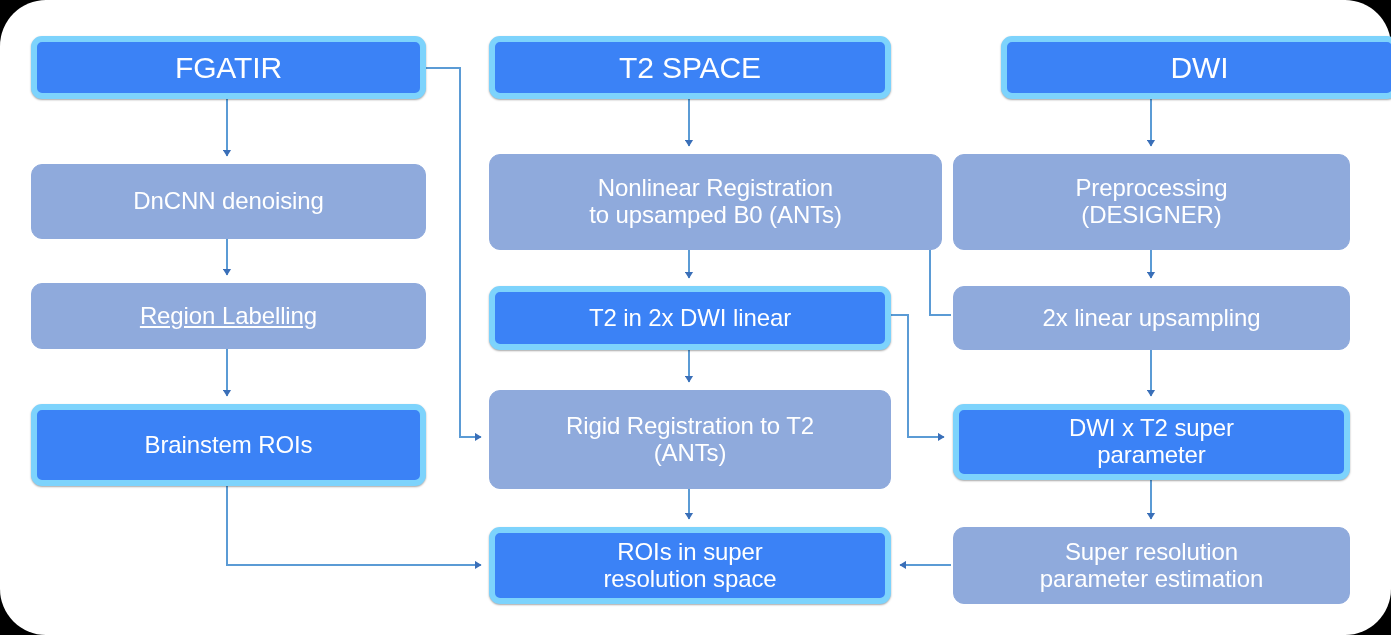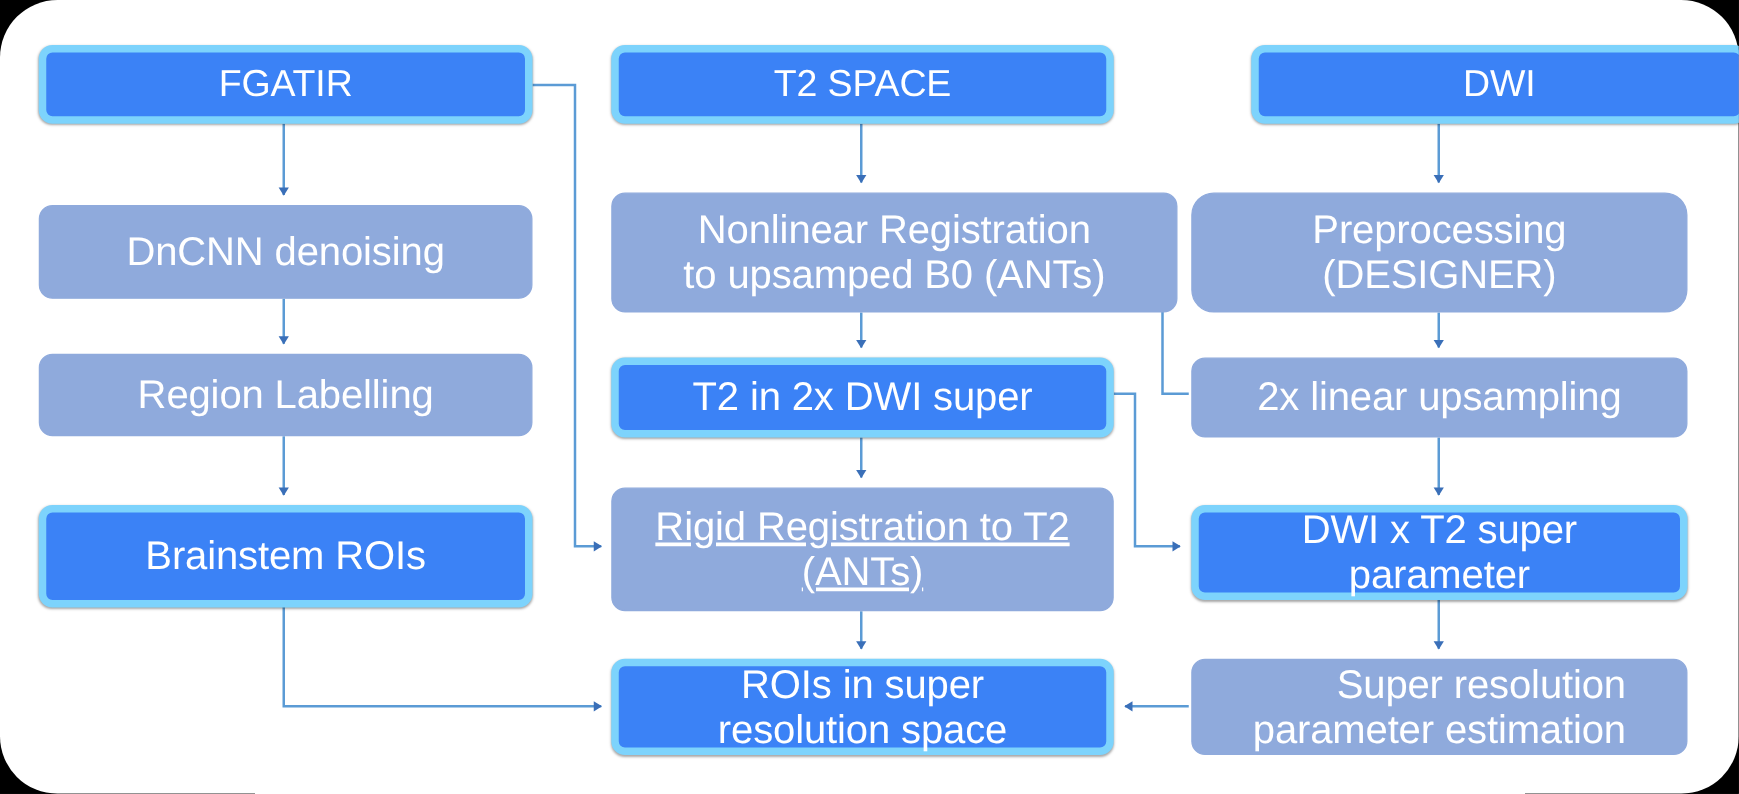--- a/index.html
+++ b/index.html
@@ -46,21 +46,21 @@
   .node {
     position: absolute;
     box-sizing: border-box;
     border-radius: 11px;
     display: flex;
     align-items: center;
     justify-content: center;
     text-align: center;
     color: #ffffff;
     font-family: "Liberation Sans", sans-serif;
-    font-size: 32px;
+    font-size: 24px;
     line-height: 1.12;
     letter-spacing: -0.1px;
     padding: 2px 8px;
     white-space: pre-line;
   }
 
   .node.dark {
     background: #3b82f6;
     border: 6px solid #7dd3fc;
     box-shadow: 0 1px 2px rgba(0,0,0,0.35);
@@ -119,42 +119,42 @@
       <path d="M951,315 L930,315 L930,197 L900,197" marker-end="url(#arrowleft)"></path>
 
       <path d="M951,565 L900,565" marker-end="url(#arrowleft)"></path>
     </g>
   </svg>
 
   <div class="node dark hdr" style="left:31px; top:36px; width:395px; height:63px;">FGATIR</div>
 
   <div class="node light" style="left:31px; top:164px; width:395px; height:75px;">DnCNN denoising</div>
 
-  <div class="node light" style="left:31px; top:283px; width:395px; height:66px;">Region Labelling</div>
+  <div class="node light" style="left:31px; top:283px; width:395px; height:66px;text-decoration:underline;">Region Labelling</div>
 
   <div class="node dark" style="left:31px; top:404px; width:395px; height:82px;">Brainstem ROIs</div>
 
   <div class="node dark hdr" style="left:489px; top:36px; width:402px; height:63px;">T2 SPACE</div>
 
   <div class="node light" style="left:489px; top:154px; width:453px; height:96px;">Nonlinear Registration
 to upsamped B0 (ANTs)</div>
 
-  <div class="node dark" style="left:489px; top:286px; width:402px; height:64px;">T2 in 2x DWI super</div>
+  <div class="node dark" style="left:489px; top:286px; width:402px; height:64px;">T2 in 2x DWI linear</div>
 
-  <div class="node light" style="left:489px; top:390px; width:402px; height:99px;text-decoration:underline;">Rigid Registration to T2
+  <div class="node light" style="left:489px; top:390px; width:402px; height:99px;">Rigid Registration to T2
 (ANTs)</div>
 
   <div class="node dark" style="left:489px; top:527px; width:402px; height:77px;">ROIs in super
 resolution space</div>
 
   <div class="node dark hdr" style="left:953px; top:36px; width:397px; height:63px;margin-left:48px;">DWI</div>
 
-  <div class="node light" style="left:953px; top:154px; width:397px; height:96px;border-radius:18px;">Preprocessing
+  <div class="node light" style="left:953px; top:154px; width:397px; height:96px;">Preprocessing
 (DESIGNER)</div>
 
   <div class="node light" style="left:953px; top:286px; width:397px; height:64px;">2x linear upsampling</div>
 
   <div class="node dark" style="left:953px; top:404px; width:397px; height:76px;">DWI x T2 super
 parameter</div>
 
-  <div class="node light" style="left:953px; top:527px; width:397px; height:77px;text-align:right;">Super resolution
+  <div class="node light" style="left:953px; top:527px; width:397px; height:77px;">Super resolution
 parameter estimation</div>
 </div>
 
 </body></html>

